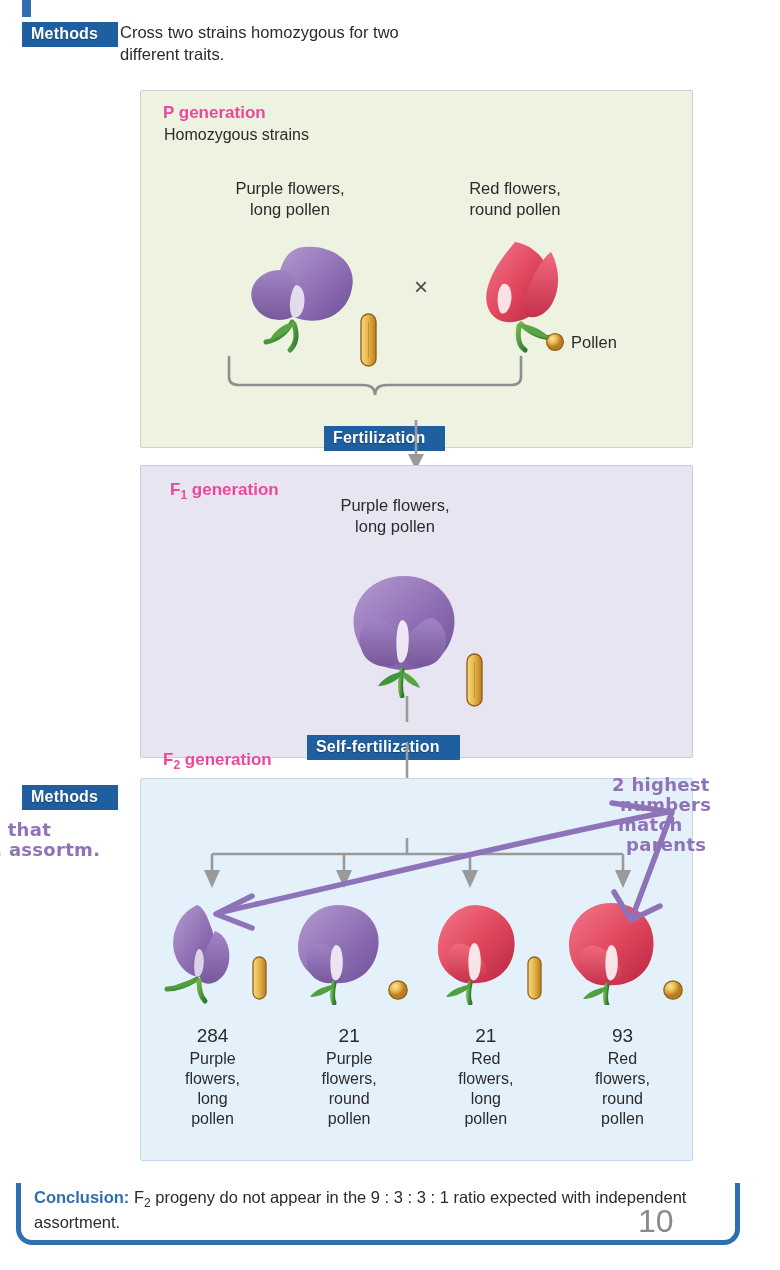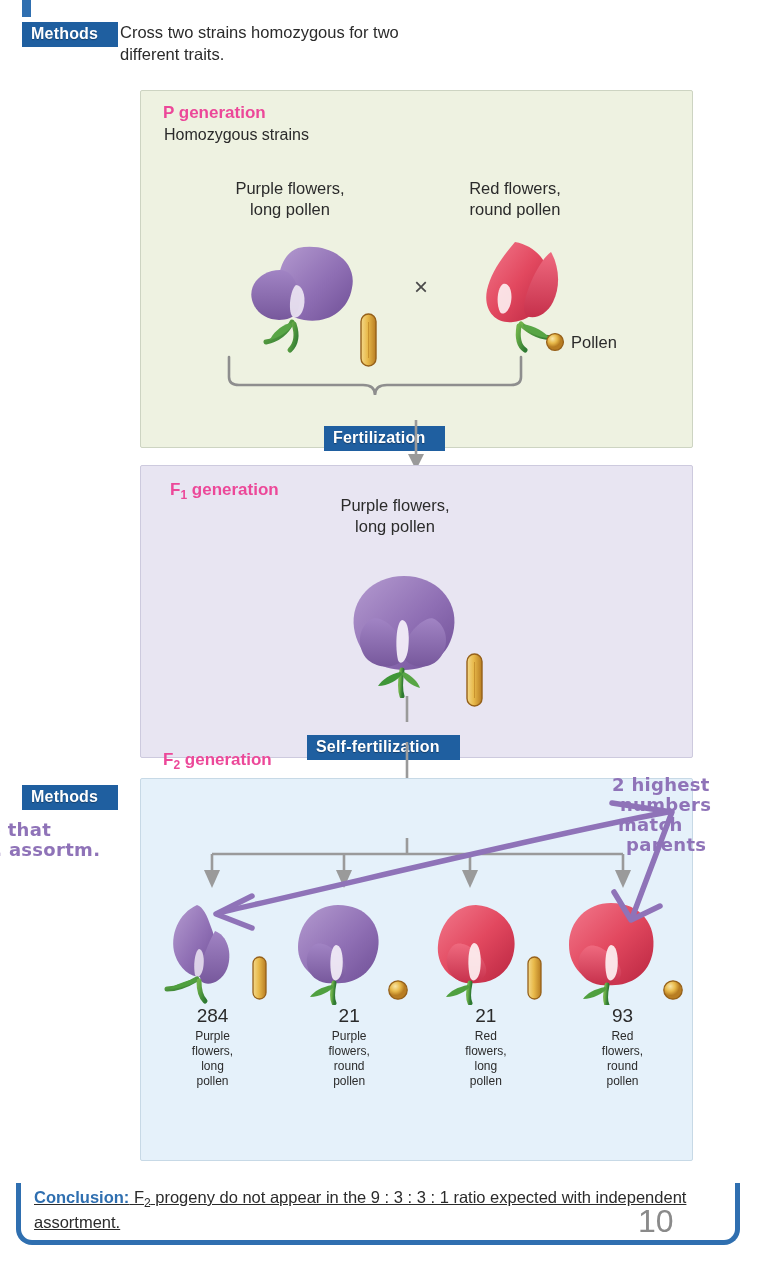--- a/index.html
+++ b/index.html
@@ -98,36 +98,36 @@
   .conn { position:absolute; }
 
   
   .f2cols {
     position:absolute; left:150px; top:885px; width:535px;
     display:flex; justify-content:space-between;
   }
   .f2col { width:125px; text-align:center; position:relative; }
   .f2art { height:120px; position:relative; display:flex;
            align-items:flex-end; justify-content:center; }
-  .f2count { font-size:19px; color:#2b2b2b; margin-top:0; line-height:1.2; }
-  .f2desc  { font-size:12px; color:#2b2b2b; line-height:1.26; margin-top:1px; }
+  .f2count { font-size:19px; color:#2b2b2b; margin-top:20px; line-height:1.2; }
+  .f2desc  { font-size:16px; color:#2b2b2b; line-height:1.26; margin-top:1px; }
   .conclusion-rule {
     position:absolute; left:16px; top:1183px; width:724px; height:62px;
     border-left:5px solid #2f6fb0;
     border-bottom:5px solid #2f6fb0;
     border-bottom-left-radius:16px;
     border-bottom-right-radius:16px;
     border-right:5px solid #2f6fb0;
     border-right-width:5px;
     border-top:none;
     pointer-events:none;
   }
   .conclusion-text {
     position:absolute; left:34px; top:1186px; width:690px;
-    font-size:16.5px; line-height:1.35; color:#2b2b2b;text-decoration:underline;
+    font-size:16.5px; line-height:1.35; color:#2b2b2b;
   }
   .concl-label { color:#2f6fb0; font-weight:bold; }
   .page-num {
     position:absolute; left:638px; top:1203px;
     font-size:32px; color:#8a8a8a;
   }
 
   
   .hand {
     position:absolute;

